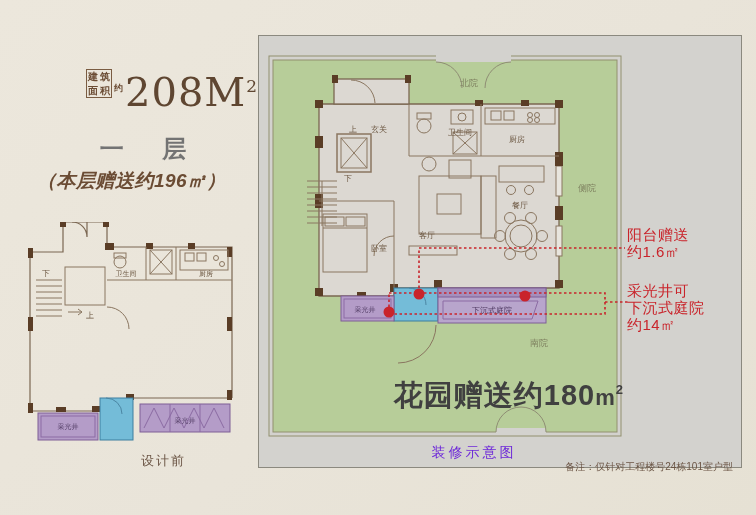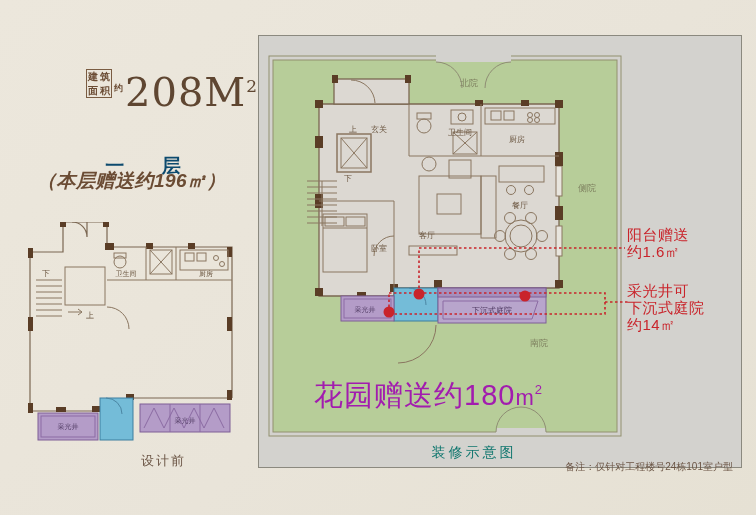--- a/index.html
+++ b/index.html
@@ -16,41 +16,41 @@
     grid-template-columns:1fr 1fr;margin-top:9px;
     font-size:10px;line-height:13px;text-align:center;color:#6b4c34;font-weight:bold;
   }
   .approx{font-size:9px;margin:22px 2px 0 2px;color:#6b4c34;font-weight:bold;}
   .area-val{
     font-family:"DejaVu Serif","Liberation Serif",serif;
     font-size:40px;line-height:40px;color:#5f4631;letter-spacing:1px;margin-top:6px;
   }
   .area-val sup{font-size:17px;}
   .floor-title{left:96px;top:133px;width:110px;text-align:center;
-    font-size:19px;letter-spacing:16px;font-weight:bold;color:#0c4a6e;margin-top:20px;}
+    font-size:24px;letter-spacing:16px;font-weight:bold;color:#737373;}
   .floor-sub{left:24px;top:168px;width:215px;text-align:center;
     font-size:19px;font-weight:bold;color:#6b4c34;letter-spacing:0.5px;font-style:italic;}
   
   .plan-before{left:28px;top:222px;}
   .cap-before{left:96px;top:452px;width:90px;text-align:right;
     font-size:13px;color:#6b5545;letter-spacing:2px;}
   
   .panel{left:258px;top:35px;width:484px;height:433px;
     background:#d3d2ce;border:1px solid #8b897f;box-sizing:border-box;}
   .panel svg{position:absolute;left:0;top:0;}
   .note-red{position:absolute;color:#c9242b;font-weight:normal;
     font-size:15px;line-height:17px;letter-spacing:0.5px;}
   .note-balcony{left:368px;top:190px;}
   .note-lightwell{left:368px;top:246px;}
-  .garden-gift{position:absolute;left:55px;top:340px;width:310px;text-align:left;
-    color:#a21caf;font-weight:normal;font-size:29px;letter-spacing:1px;}
+  .garden-gift{position:absolute;left:55px;top:340px;width:310px;text-align:right;
+    color:#404040;font-weight:bold;font-size:29px;letter-spacing:1px;}
   .garden-gift .unit{font-size:22px;}
   .garden-gift sup{font-size:13px;}
   .panel-cap{position:absolute;left:0;top:408px;width:430px;text-align:center;
-    font-size:14px;color:#0f766e;letter-spacing:3px;}
+    font-size:14px;color:#6d28d9;letter-spacing:3px;}
   .panel-note{position:absolute;right:8px;top:424px;font-size:10px;color:#6b5545;}
   svg text{font-family:"Liberation Sans","DejaVu Sans",sans-serif;}
   .roomlbl{fill:#6b5640;font-size:8px;}
   .yardlbl{fill:#7f8160;font-size:9px;}
   .purplbl{fill:#4f3a62;font-size:7px;}
 </style>
 </head>
 <body>
 
 <div class="abs hdr">

